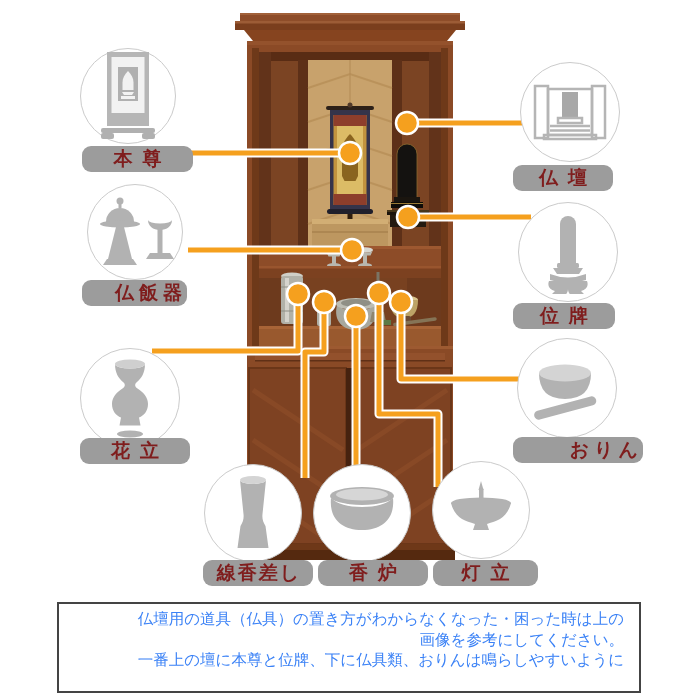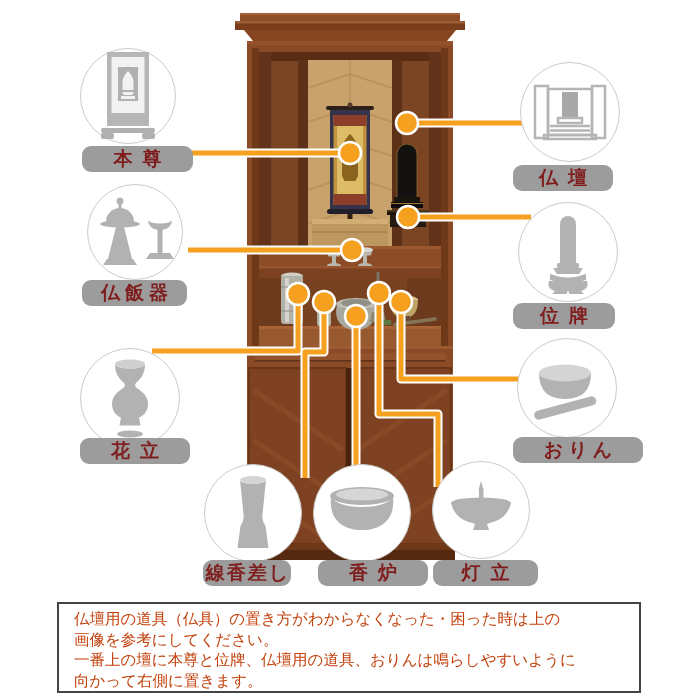--- a/index.html
+++ b/index.html
@@ -9,28 +9,28 @@
   .circle{
     position:absolute;background:#fff;border:1.5px solid #cbcbcb;border-radius:50%;
     box-sizing:border-box;display:flex;align-items:center;justify-content:center;z-index:3;
   }
   .label{
     position:absolute;height:26px;line-height:26px;background:#9c9c9c;color:#7f1d1d;
     font-weight:bold;font-size:19px;text-align:center;border-radius:9px;z-index:4;
     font-family:"Liberation Sans", sans-serif;
   }
   .ls2{letter-spacing:10px;text-indent:10px;}
-  .ls3{letter-spacing:5px;text-indent:5px;}
+  .ls3{letter-spacing:5px;text-indent:5px;text-align:right;}
   .ls4{letter-spacing:2px;text-indent:2px;}
   .photo{z-index:1;}
   .connectors{z-index:2;}
   .note{
     position:absolute;left:57px;top:602px;width:584px;height:91px;z-index:5;
     border:2px solid #444444;box-sizing:border-box;padding:5px 15px 18px 15px;
-    font-size:15.5px;line-height:20.5px;color:#c2410c;
+    font-size:15.5px;line-height:20.5px;color:#3b82f6;text-align:right;
   }
 </style>
 </head>
 <body>
 
 <div class="stage">
 
   <svg class="abs photo" style="left:235px;top:10px" width="230" height="550" viewBox="0 0 230 550">
 
     <rect x="5" y="3" width="220" height="8" fill="#8e4d29"></rect>
@@ -283,24 +283,23 @@
       <path d="M8 24 h60 c-2 8 -6 13 -11 16 c-4 2.5 -8 3 -13 5 l2 6 h-16 l2 -6 c-5 -2 -9 -2.5 -13 -5 c-5 -3 -9 -8 -11 -16 z"></path>
     </svg>
   </div>
 
   <div class="label ls2" style="left:82px;top:146px;width:111px">本尊</div>
   <div class="label ls3" style="left:82px;top:280px;width:105px">仏飯器</div>
   <div class="label ls2" style="left:80px;top:438px;width:110px">花立</div>
   <div class="label ls2" style="left:513px;top:165px;width:100px">仏壇</div>
   <div class="label ls2" style="left:513px;top:303px;width:102px">位牌</div>
   <div class="label ls3" style="left:513px;top:437px;width:130px">おりん</div>
-  <div class="label ls4" style="left:203px;top:560px;width:88px">線香差し</div>
+  <div class="label ls4" style="left:203px;top:560px;width:110px">線香差し</div>
   <div class="label ls2" style="left:318px;top:560px;width:110px">香炉</div>
   <div class="label ls2" style="left:433px;top:560px;width:105px">灯立</div>
 
   <div class="note">
     <div>仏壇用の道具（仏具）の置き方がわからなくなった・困った時は上の</div>
     <div>画像を参考にしてください。</div>
-    <div>一番上の壇に本尊と位牌、仏壇用の道具、おりんは鳴らしやすいように</div>
-    <div>向かって右側に置きます。</div>
+    <div>一番上の壇に本尊と位牌、下に仏具類、おりんは鳴らしやすいように</div>
   </div>
 
 </div>
 
 </body></html>

